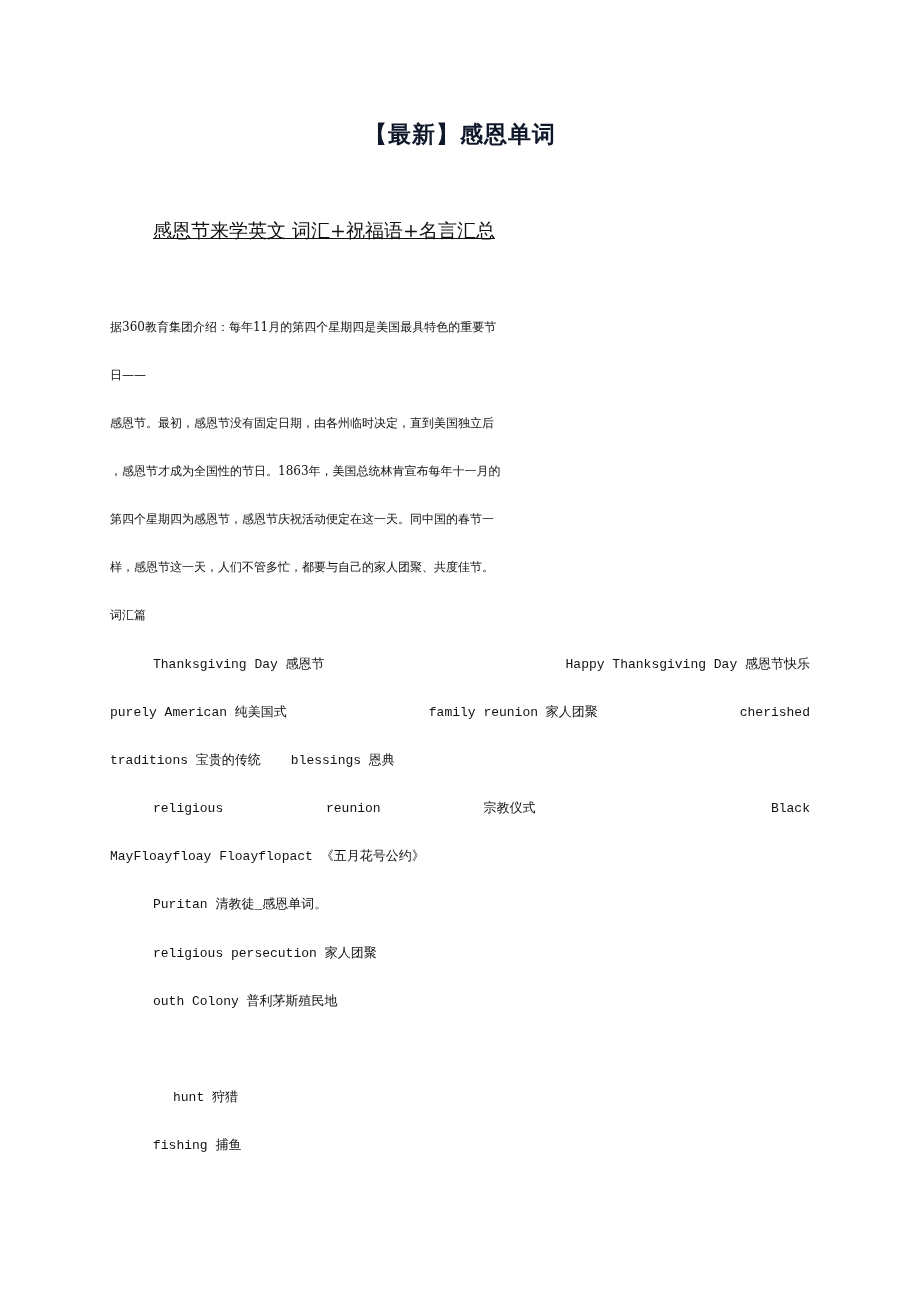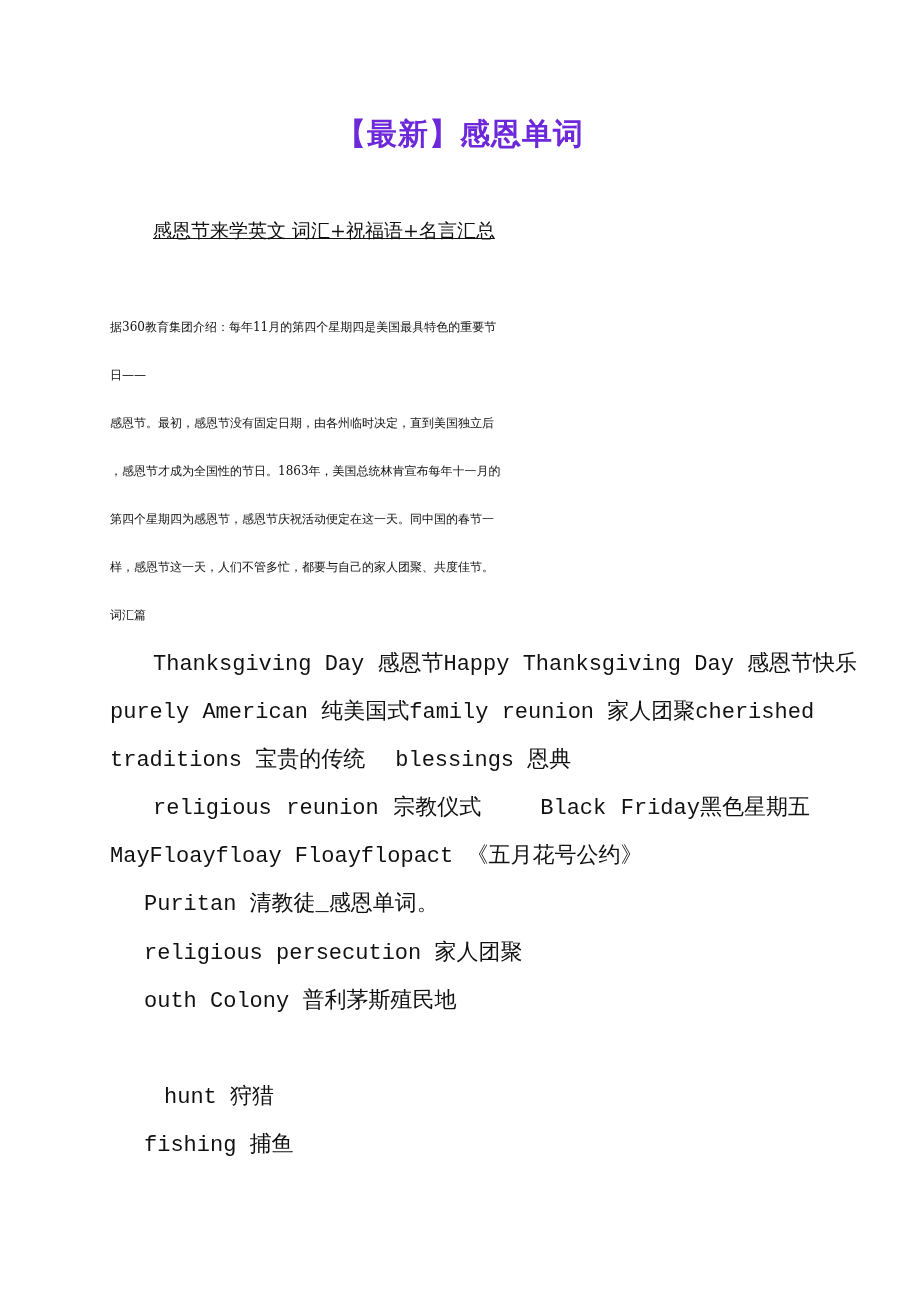--- a/index.html
+++ b/index.html
@@ -22,46 +22,46 @@
       height: 1302px;
     }
     .title {
       position: absolute;
       top: 117px;
       left: 0;
       width: 920px;
       text-align: center;
       font-family: "DejaVu Sans", "Liberation Sans", sans-serif;
       font-weight: bold;
-      font-size: 30px;
+      font-size: 23px;
       line-height: 34px;
-      color: #6d28d9;
+      color: #0f172a;
       letter-spacing: 1px;
     }
     .subtitle {
       position: absolute;
       top: 214px;
       left: 153px;
       font-size: 19px;
       line-height: 32px;
       white-space: nowrap;
       text-decoration: underline;
     }
     .line {
       position: absolute;
       font-size: 12px;
       line-height: 32px;
       white-space: nowrap;
     }
     .intro { left: 110px; }
     .vocab {
       font-family: "Liberation Mono", "DejaVu Sans Mono", monospace;
-      font-size: 22px;
+      font-size: 13px;
     }
-    .indent { left: 144px; }
+    .indent { left: 153px; }
     .flush { left: 110px; }
     .justify {
       display: flex;
       justify-content: space-between;
       white-space: nowrap;
     }
   </style>
 </head>
 <body>
 
@@ -94,21 +94,20 @@
   <div class="line vocab" style="top:745px; left:110px;">
     <span>traditions 宝贵的传统</span><span style="display:inline-block;width:30px;"></span><span>blessings 恩典</span>
   </div>
 
   <div class="line vocab justify" style="top:793px; left:153px; width:657px;">
     <span>religious</span>
     <span>reunion</span>
     <span>宗教仪式</span>
     <span style="display:inline-block;width:30px;"></span>
     <span>Black</span>
-    <span>Friday黑色星期五</span>
   </div>
 
   <div class="line vocab" style="top:841px; left:110px;">MayFloayfloay Floayflopact 《五月花号公约》</div>
 
   <div class="line vocab indent" style="top:889px;">Puritan 清教徒_感恩单词。</div>
   <div class="line vocab indent" style="top:938px;">religious persecution 家人团聚</div>
   <div class="line vocab indent" style="top:986px;">outh Colony 普利茅斯殖民地</div>
   <div class="line vocab indent" style="top:1082px;margin-left:20px;">hunt 狩猎</div>
   <div class="line vocab indent" style="top:1130px;">fishing 捕鱼</div>
 

